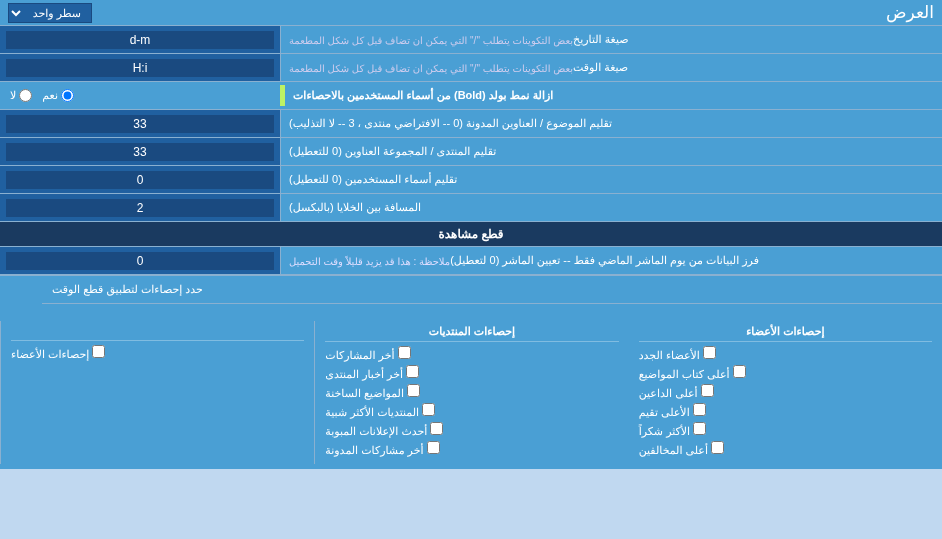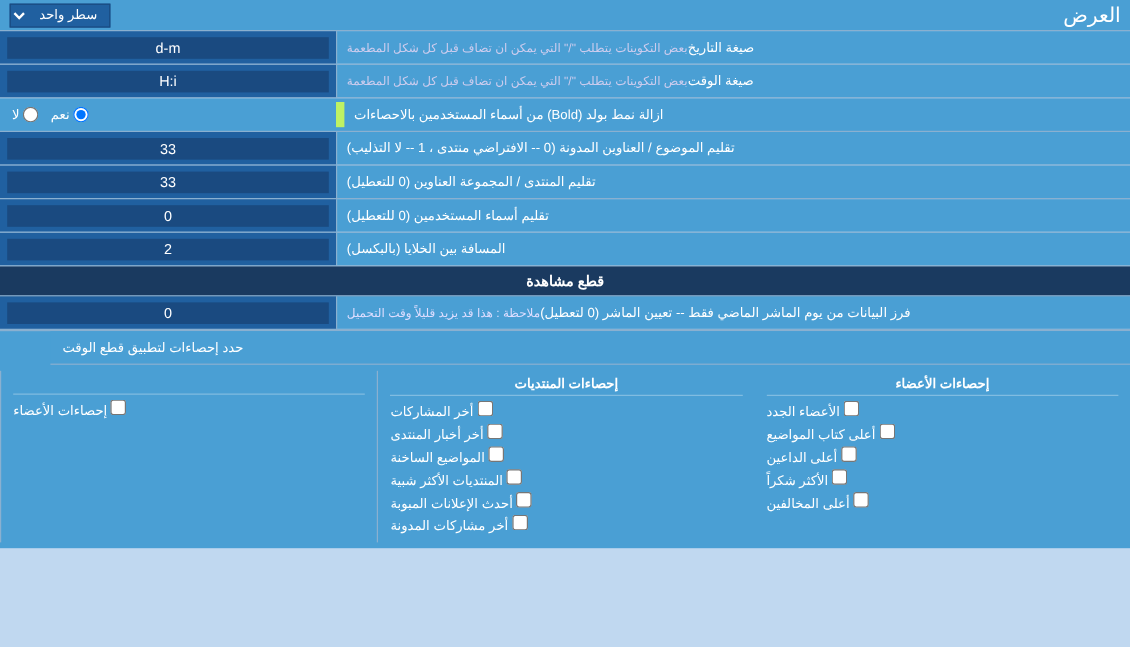--- a/index.html
+++ b/index.html
@@ -94,21 +94,22 @@
     .radio-row {
       display: flex;
       flex-direction: row;
       align-items: center;
       background: #4a9fd4;
       border-bottom: 1px solid #8ab0d0;
       min-height: 28px;
     }
 
     .radio-row .row-label {
-      border-left: 7px solid #bef264;
+      border-left: 5px solid #bef264;
+      font-weight: bold;
     }
 
     .radio-section {
       width: 280px;
       min-width: 280px;
       background: #4a9fd4;
       display: flex;
       align-items: center;
       justify-content: flex-end;
       padding: 4px 10px;
@@ -163,20 +164,21 @@
     .checkbox-area {
       display: flex;
       flex-direction: row;
       padding: 5px 0;
     }
 
     .checkbox-col {
       flex: 1;
       padding: 4px 10px;
       border-left: 1px solid #8ab0d0;
+      margin-top: 12px;
     }
 
     .checkbox-col:first-child {
       border-left: none;
     }
 
     .checkbox-col-header {
       color: #fff;
       font-weight: bold;
       font-size: 11px;
@@ -267,21 +269,21 @@
         <input type="radio" name="bold_remove" value="yes" checked="" style=""> نعم
       </label>
       <label>
         <input type="radio" name="bold_remove" value="no" style=""> لا
       </label>
     </div>
   </div>
 
   <div class="row">
     <div class="row-label">
-      تقليم الموضوع / العناوين المدونة (0 -- الافتراضي منتدى ، 1 -- لا التذليب)
+      تقليم الموضوع / العناوين المدونة (0 -- الافتراضي منتدى ، 3 -- لا التذليب)
     </div>
     <div class="row-input">
       <input type="text" value="33" style="">
     </div>
   </div>
 
   <div class="row">
     <div class="row-label">
       تقليم المنتدى / المجموعة العناوين (0 للتعطيل)
     </div>
@@ -335,20 +337,23 @@
         <div class="checkbox-item">
           <label><input type="checkbox" style=""> الأعضاء الجدد</label>
         </div>
         <div class="checkbox-item">
           <label><input type="checkbox" style=""> أعلى كتاب المواضيع</label>
         </div>
         <div class="checkbox-item">
           <label><input type="checkbox" style=""> أعلى الداعين</label>
         </div>
         <div class="checkbox-item">
+          <label><input type="checkbox" style=""> الأعلى تقيم</label>
+        </div>
+        <div class="checkbox-item">
           <label><input type="checkbox" style=""> الأكثر شكراً</label>
         </div>
         <div class="checkbox-item">
           <label><input type="checkbox" style=""> أعلى المخالفين</label>
         </div>
       </div>
 
       <div class="checkbox-col">
         <div class="checkbox-col-header">إحصاءات المنتديات</div>
         <div class="checkbox-item">

